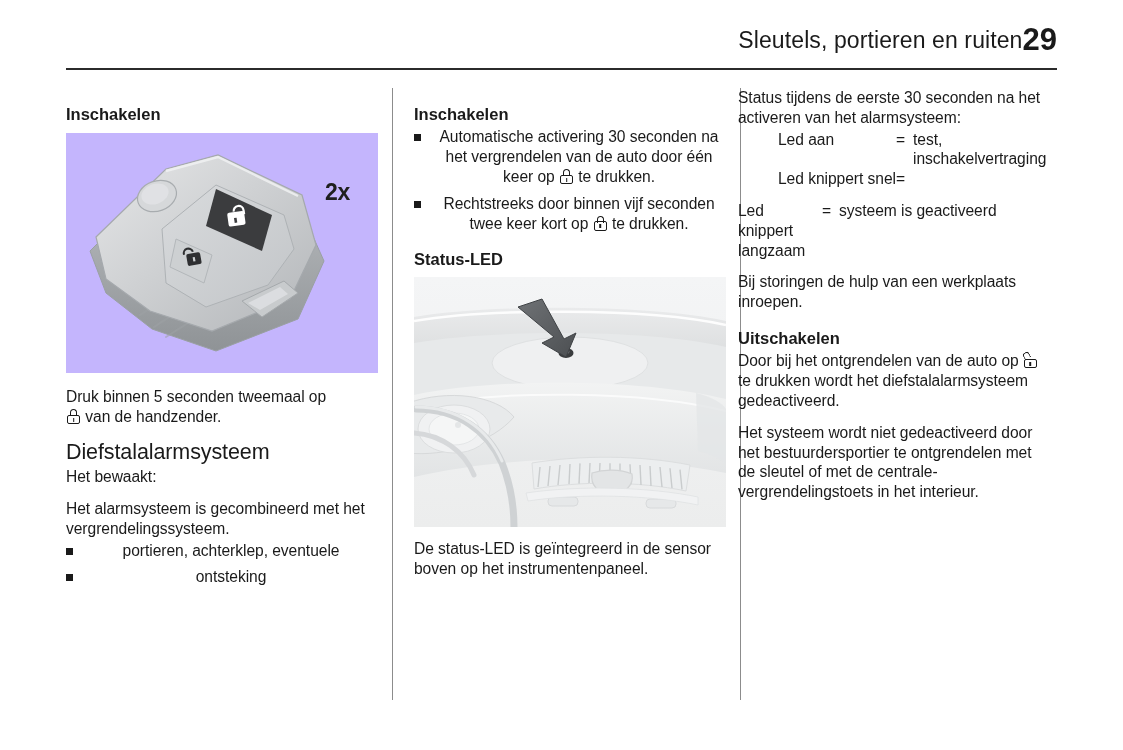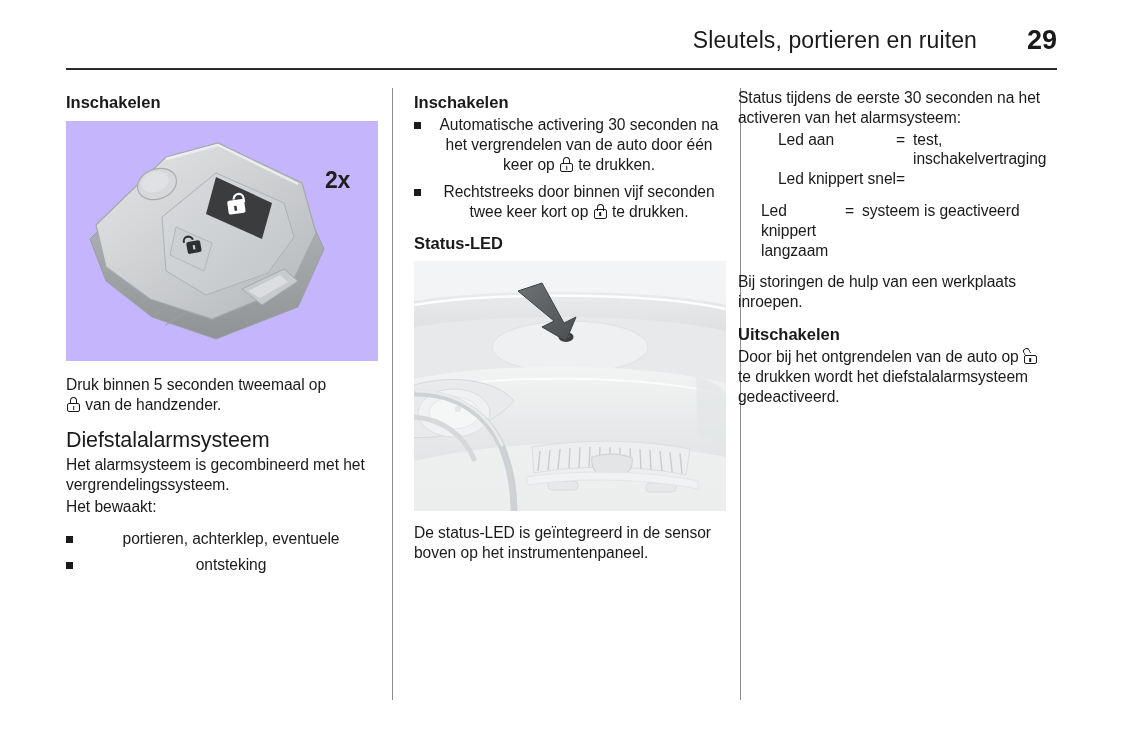--- a/index.html
+++ b/index.html
@@ -33,23 +33,22 @@
     align-items: center;
     justify-content: flex-end;
   }
   .header-title {
     font-size: 23px;
     font-weight: normal;
     letter-spacing: 0.1px;
     color: #1a1a1a;
   }
   .header-pageno {
-    font-size: 27px;
+    font-size: 31px;
     font-weight: bold;
-    margin-left: 46px;
     min-width: 34px;
     text-align: right;
     color: #1a1a1a;
   }
   .header-rule {
     position: absolute;
     left: 66px;
     right: 66px;
     top: 68px;
     height: 1.6px;
@@ -88,21 +87,21 @@
   h1.section {
     font-size: 21.5px;
     font-weight: normal;
     margin: 0 0 2px 0;
     line-height: 1.22;
     letter-spacing: -0.1px;
   }
   h2.sub {
     font-size: 16.5px;
     font-weight: bold;
-    margin: 4px 0 2px 0;
+    margin: 16px 0 2px 0;
     line-height: 1.3;
   }
   p.body {
     font-size: 15.6px;
     line-height: 1.27;
     margin: 0 0 12px 0;
     letter-spacing: -0.05px;
   }
   p.tight { margin-bottom: 2px; }
 
@@ -182,21 +181,21 @@
     margin: 0 0 12px 0;
   }
   .defrow {
     display: flex;
     font-size: 15.6px;
     line-height: 1.27;
     letter-spacing: -0.05px;
   }
   .defrow .term { flex: 0 0 auto; }
   .defrow.w-wide .term { width: 118px; margin-left: 40px; }
-  .defrow.w-narrow .term { width: 84px; margin-left: 23px; }
+  .defrow.w-narrow .term { width: 84px; }
   .defrow .eq {
     flex: 0 0 auto;
     width: 17px;
   }
   .defrow .desc { flex: 1 1 auto; }
 
   
 
   
   .fig-fob {
@@ -312,23 +311,23 @@
       <p class="body">
         <span>Druk binnen 5 seconden tweemaal op</span><br>
         <span class="glyph">
           <span class="shack"></span><span class="bodyb"></span>
         </span>
         <span>van de handzender.</span>
       </p>
 
       <h1 class="section">Diefstalalarmsysteem</h1>
 
+      <p class="body">Het bewaakt:</p>
+
       <p class="body tight">Het alarmsysteem is gecombineerd met het vergrendelingssysteem.</p>
-
-      <p class="body">Het bewaakt:</p>
 
       <ul class="bullets">
         <li>
           <span class="sq"></span>
           <span>portieren, achterklep, eventuele</span>
         </li>
         <li>
           <span class="sq"></span>
           <span>ontsteking</span>
         </li>
@@ -477,16 +476,17 @@
       <h2 class="sub">Uitschakelen</h2>
 
       <p class="body">
         <span>Door bij het ontgrendelen van de auto op</span>
         <span class="glyph open">
           <span class="shack"></span><span class="bodyb"></span>
         </span>
         <span>te drukken wordt het diefstalalarmsysteem gedeactiveerd.</span>
       </p>
 
+      <p class="body">Het systeem wordt niet gedeactiveerd door het bestuurdersportier te ontgrendelen met de sleutel of met de centrale-vergrendelingstoets in het interieur.</p>
     </div>
 
   </div>
 </div>
 
 </body></html>

